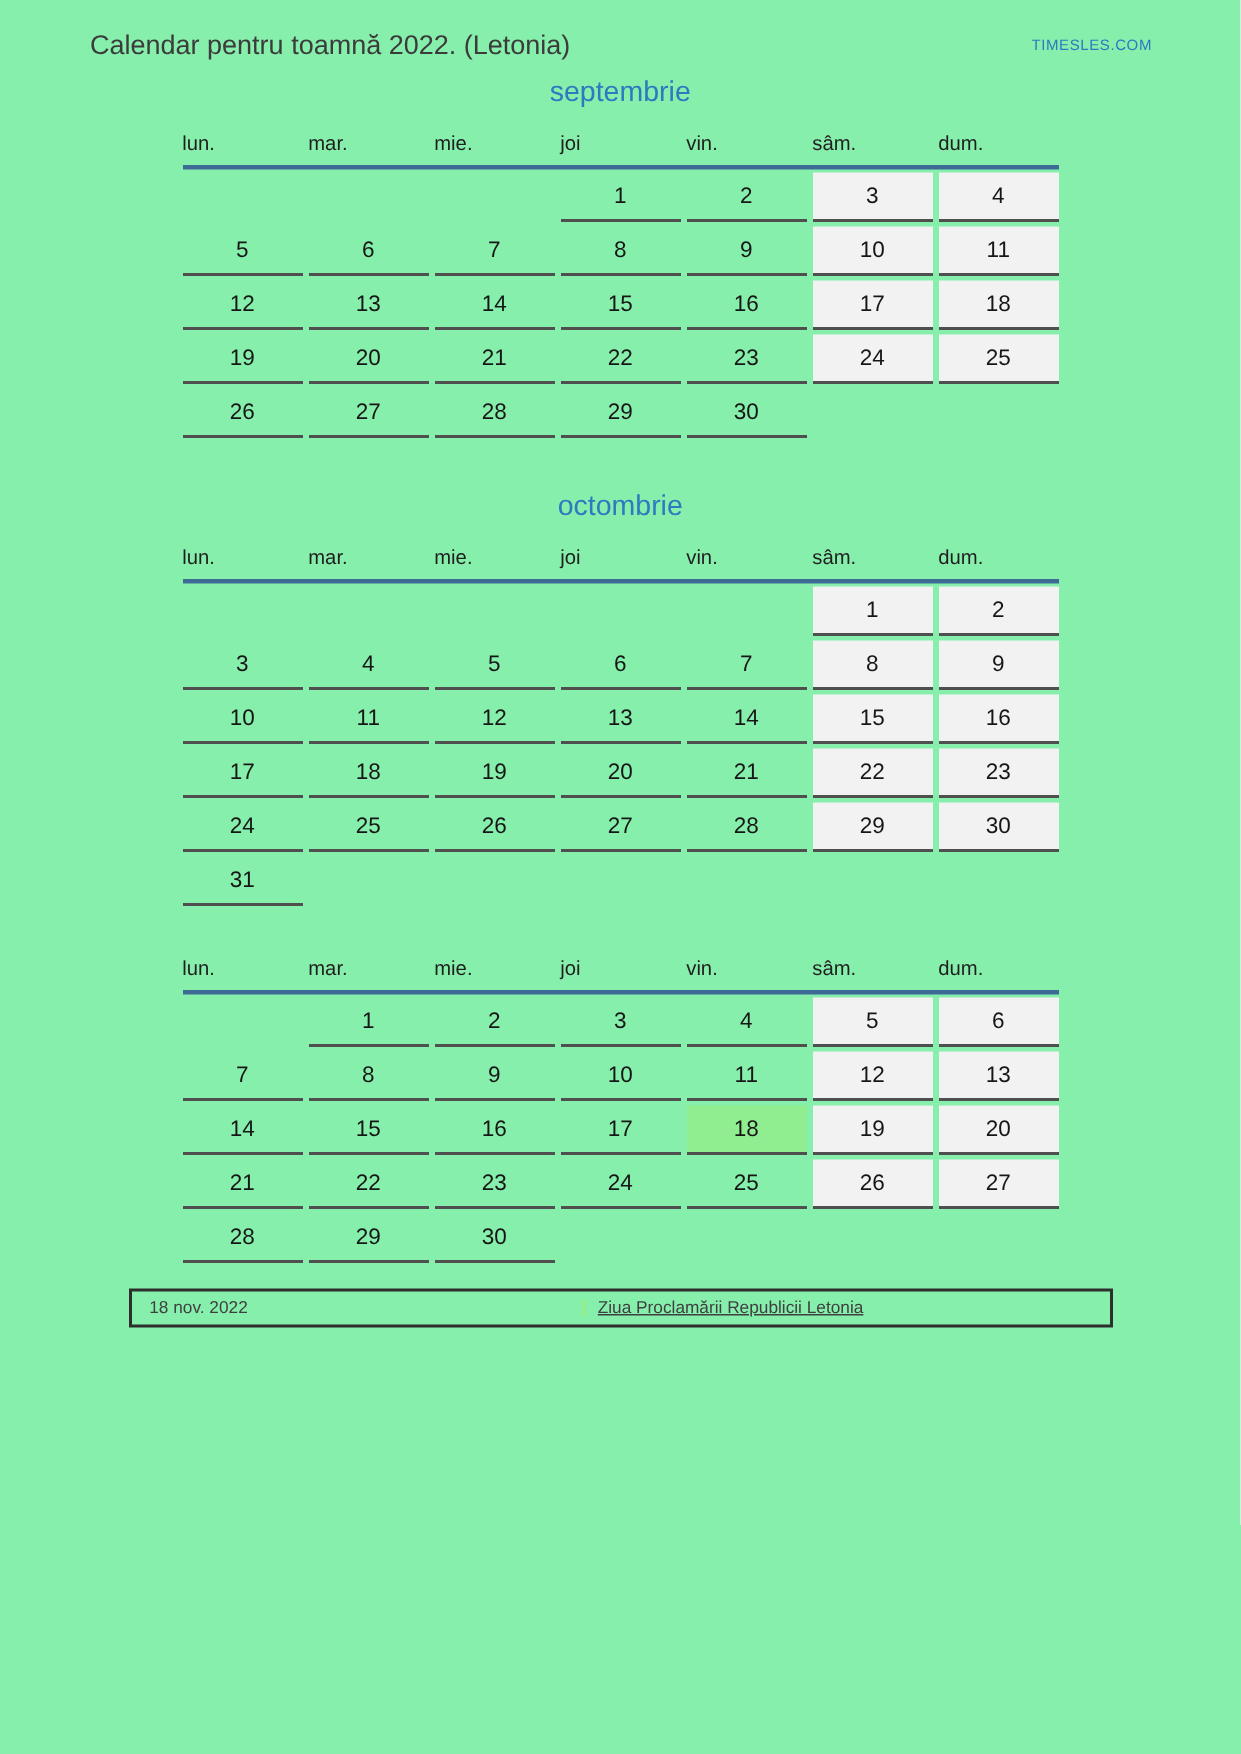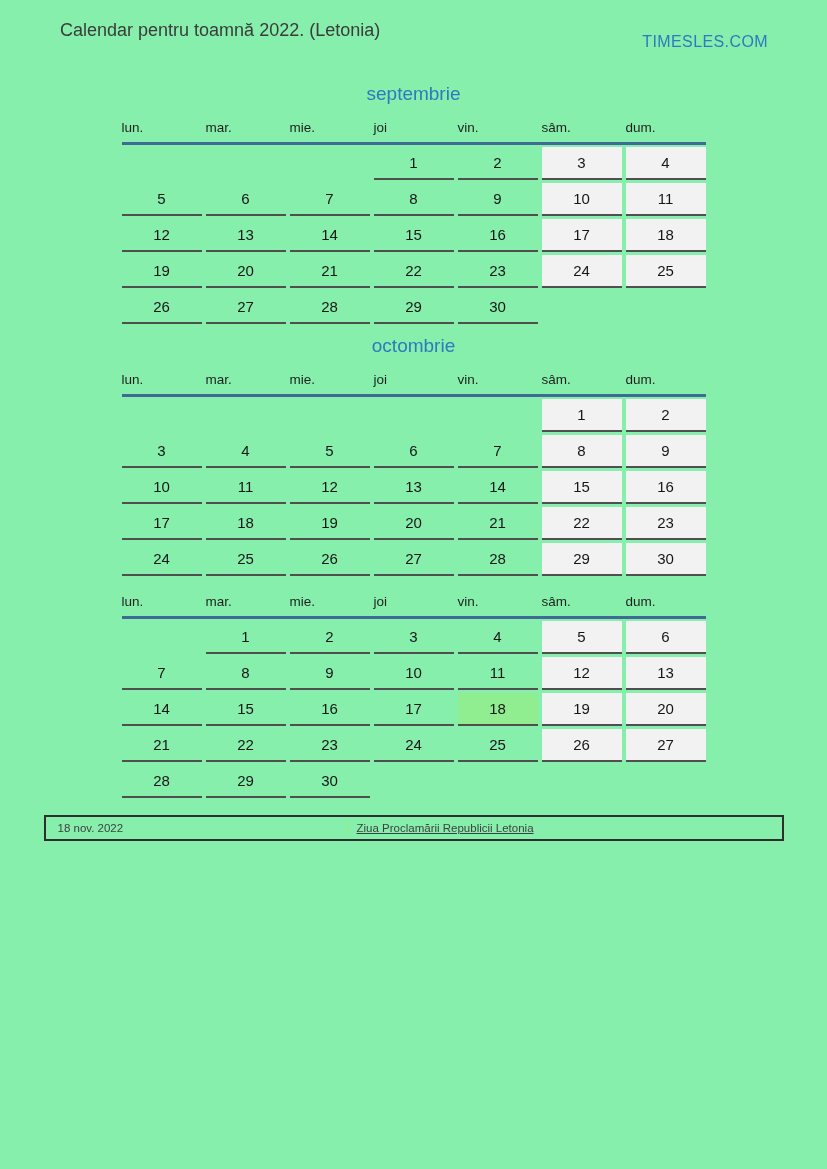--- a/index.html
+++ b/index.html
@@ -25,31 +25,31 @@
     align-items: flex-start;
     padding: 0 59px 0 60px;
   }
   .page-title {
     font-size: 18px;
     line-height: 22px;
     color: #3b3b3b;
     font-weight: 400;
   }
   .site-link {
-    font-size: 16px;
+    font-size: 10px;
     line-height: 17px;
-    margin-top: 14px;
+    margin-top: 3px;
     color: var(--accent-blue);
     text-decoration: none;
     letter-spacing: 0.4px;
     cursor: pointer;
   }
   .months { width: 584px; margin: 0 auto; }
-  .month { margin-top: 7px; }
-  .month:first-child { margin-top: 32px; }
+  .month { margin-top: 31px; }
+  .month:first-child { margin-top: 9px; }
   .month-title {
     margin: 0;
     text-align: center;
     font-size: 19px;
     line-height: 23px;
     font-weight: 400;
     color: var(--accent-blue);
   }
   .weekday-row {
     display: grid;
@@ -80,21 +80,21 @@
     align-items: center;
     justify-content: center;
     font-size: 15px;
     color: #161616;
     border-bottom: 2px solid var(--cell-border);
   }
   .day-cell.empty { border-bottom-color: transparent; background: none; }
   .day-cell.weekend { background: var(--weekend-bg); }
   .day-cell.highlight { background: var(--highlight-green); }
   .legend {
-    width: 740px;
+    width: 656px;
     height: 26px;
     margin: 14px auto 0;
     border: 2px solid #2e2e2e;
     display: flex;
     align-items: center;
     position: relative;
   }
   .legend-date {
     font-size: 11.5px;
     color: #3f3f3f;
@@ -241,20 +241,29 @@
           </div>
           <div class="week-row">
             <div class="day-cell">24</div>
             <div class="day-cell">25</div>
             <div class="day-cell">26</div>
             <div class="day-cell">27</div>
             <div class="day-cell">28</div>
             <div class="day-cell weekend">29</div>
             <div class="day-cell weekend">30</div>
           </div>
+          <div class="week-row">
+            <div class="day-cell">31</div>
+            <div class="day-cell empty"></div>
+            <div class="day-cell empty"></div>
+            <div class="day-cell empty"></div>
+            <div class="day-cell empty"></div>
+            <div class="day-cell empty"></div>
+            <div class="day-cell empty"></div>
+          </div>
         </div>
       </section>
       <section class="month">
         <div class="weekday-row">
           <span class="weekday">lun.</span>
           <span class="weekday">mar.</span>
           <span class="weekday">mie.</span>
           <span class="weekday">joi</span>
           <span class="weekday">vin.</span>
           <span class="weekday">sâm.</span>

